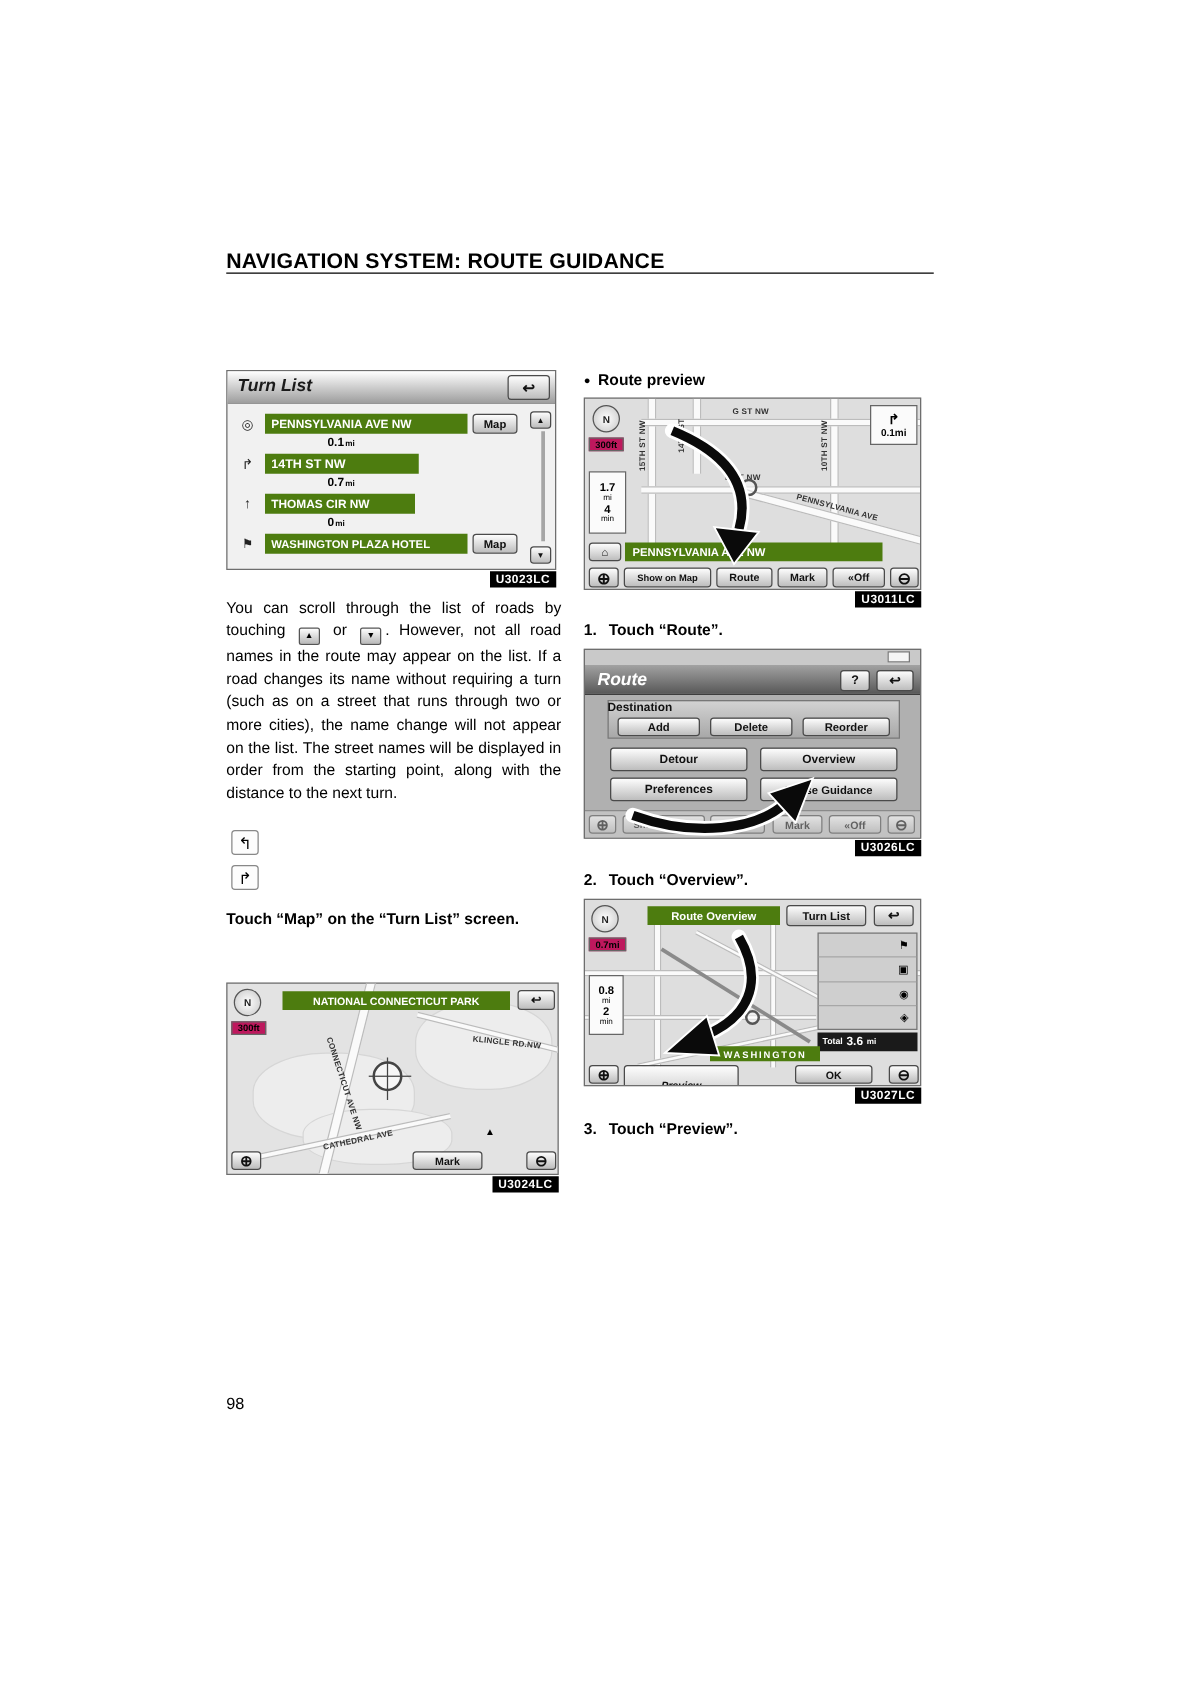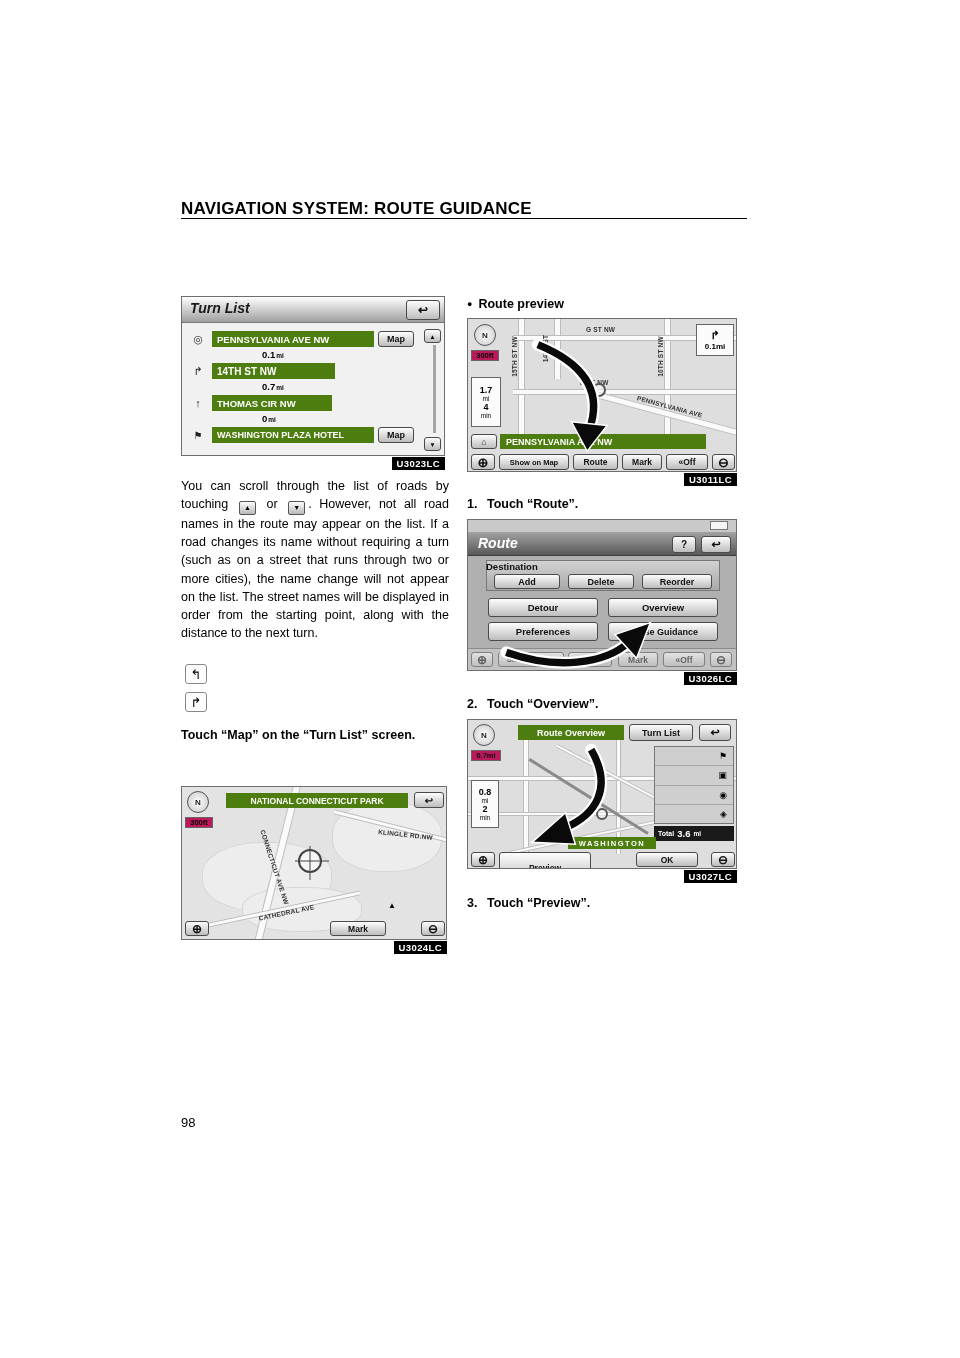--- a/index.html
+++ b/index.html
@@ -337,21 +337,21 @@
         <span>Total</span>
         <span style="font-size:9.5px; font-weight:bold;">3.6</span>
         <span style="font-size:6.5px;">mi</span>
       </div>
 
       <div class="blackbar" style="left:100px; top:117px; width:88px; height:12px; font-size:7.5px; letter-spacing:1.5px; justify-content:center;">WASHINGTON</div>
 
       <div class="nbtn" style="left:3px; top:132px; width:24px; height:15px; font-size:12px;">
           <span>⊕</span>
         </div>
-      <div class="nbtn" style="left:31px; top:132px; width:92px; height:31px; font-size:8.5px;">Preview</div>
+      <div class="nbtn" style="left:31px; top:132px; width:92px; height:31px; font-size:8.5px;font-style:italic;">Preview</div>
       <div class="nbtn" style="left:168px; top:132px; width:62px; height:15px; font-size:8.5px;">OK</div>
       <div class="nbtn" style="left:243px; top:132px; width:24px; height:15px; font-size:12px;">
           <span>⊖</span>
         </div>
 
       <svg class="flow-arrow" viewBox="0 0 270 150">
         <path d="M124,30 C146,68 130,96 96,110" fill="none" stroke="#ffffff" stroke-width="12" stroke-linecap="round"></path>
         <path d="M124,30 C146,68 130,96 96,110" fill="none" stroke="#0a0a0a" stroke-width="7.5"></path>
         <polygon points="64,124 98,94 108,126" fill="#0a0a0a" stroke="#ffffff" stroke-width="1.5"></polygon>
       </svg>

